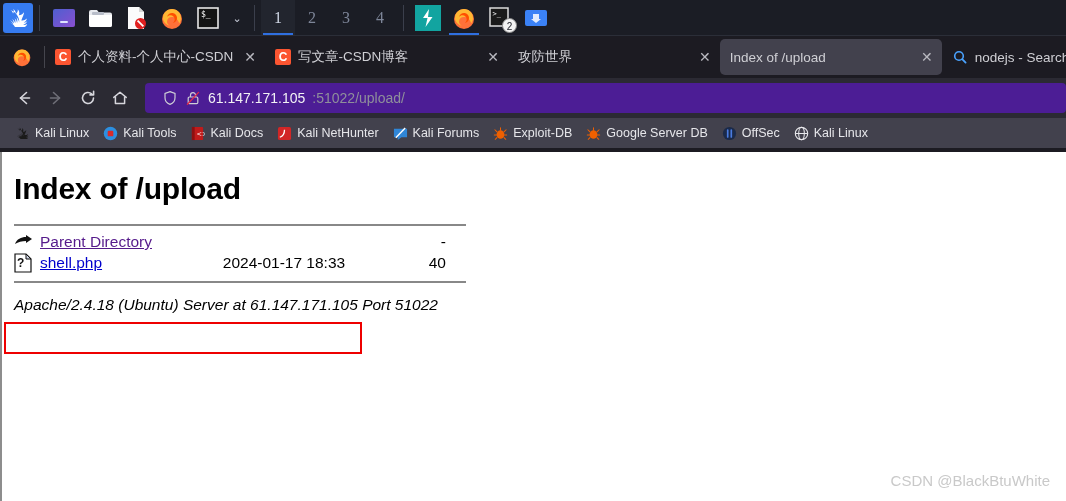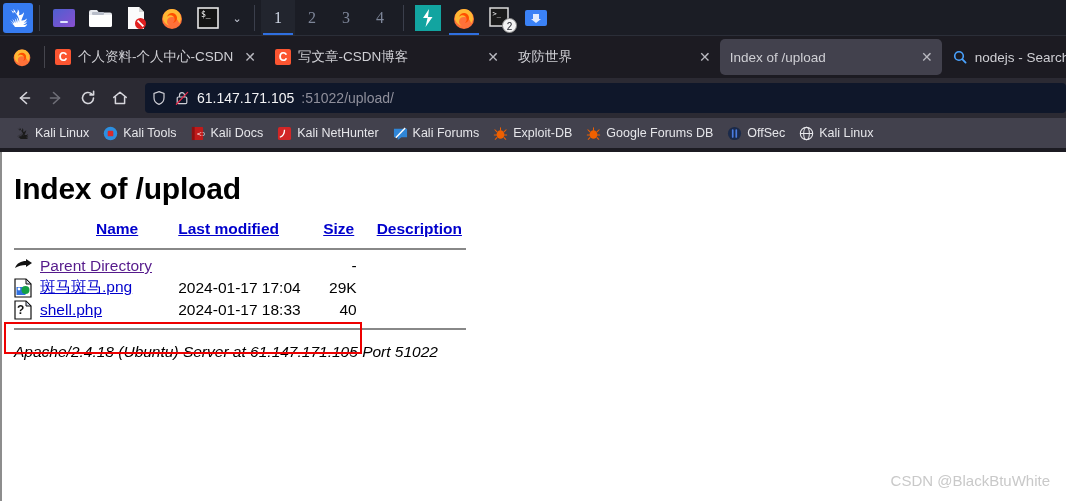--- a/index.html
+++ b/index.html
@@ -95,22 +95,22 @@
     padding: 0 0 0 8px;
   }
   .nav-btn {
     width: 32px; height: 32px; border-radius: 4px; flex: none;
     display: flex; align-items: center; justify-content: center;
     color: #c9c9cf;
   }
   .nav-btn.disabled { color: #6f6f78; }
   #urlbar {
     flex: 1; height: 30px; margin-left: 9px; margin-right: 0;
-    background: #0f172a; border-radius: 4px;
-    display: flex; align-items: center; gap: 7px; padding: 0 6px;
+    background: #4c1d95; border-radius: 4px;
+    display: flex; align-items: center; gap: 7px; padding: 0 17px;
     font-size: 14px;
   }
   .url-host { color: #f2f2f4; }
   .url-rest { color: #8f8f9b; }
 
   #bookmarks {
     height: 30px; background: #42414d;
     display: flex; align-items: center; gap: 0px; padding-left: 8px;
     overflow: hidden;
   }
@@ -444,21 +444,21 @@
       <span>Exploit-DB</span>
     </div>
 
     <div class="bm">
       <span class="bmi">
         <svg width="15" height="15" viewBox="0 0 16 16" class="ico-img">
           <ellipse cx="8" cy="9" rx="4.2" ry="4.6" fill="#f06000"></ellipse>
           <path d="M8 4.4V1.8M4 6L2 4M12 6l2-2M3.6 9.5H1.4M12.4 9.5h2.2M4.2 12.4L2.4 14.2M11.8 12.4l1.8 1.8" stroke="#f06000" stroke-width="1.1" stroke-linecap="round"></path>
         </svg>
       </span>
-      <span>Google Forums DB</span>
+      <span>Google Server DB</span>
     </div>
 
     <div class="bm">
       <span class="bmi">
         <svg width="15" height="15" viewBox="0 0 16 16" class="ico-img">
           <circle cx="8" cy="8" r="7" fill="#1b2a4a"></circle>
           <rect x="5.2" y="3.4" width="1.8" height="9.2" rx="0.9" fill="#4a7be0"></rect>
           <rect x="9" y="3.4" width="1.8" height="9.2" rx="0.9" fill="#4a7be0"></rect>
         </svg>
       </span>
@@ -478,35 +478,20 @@
   </div>
 </div>
 
 <div id="content">
   <div id="content-inner">
 
     <h1 class="idx">Index of /upload</h1>
 
     <table class="idx">
       <tbody>
-          <tr>
-        <th class="col-icon"></th>
-        <th class="col-name" style="padding-left:56px">
-          <a href="#">Name</a>
-        </th>
-        <th class="col-mod">
-          <a href="#">Last modified</a>
-        </th>
-        <th class="col-size">
-          <a href="#">Size</a>
-        </th>
-        <th>
-          <a href="#">Description</a>
-        </th>
-      </tr>
 
       <tr class="rule">
         <td colspan="5">
               <div class="hr-line"></div>
             </td>
       </tr>
 
       <tr>
         <td class="col-icon">
           <span>
@@ -516,39 +501,20 @@
           </span>
         </td>
         <td class="col-name">
           <a href="#" class="visited">Parent Directory</a>
         </td>
         <td class="col-mod"></td>
         <td class="col-size">-</td>
         <td></td>
       </tr>
 
-      <tr>
-        <td class="col-icon">
-          <span>
-            <svg width="18" height="20" viewBox="0 0 18 20" class="ico-img">
-              <path d="M1 1h11l5 5v13H1z" fill="#fff" stroke="#111" stroke-width="1.2"></path>
-              <path d="M12 1l5 5h-5z" fill="#cfd6e6" stroke="#111" stroke-width="1"></path>
-              <rect x="2.5" y="9" width="9" height="8" fill="#2f6fe0"></rect>
-              <circle cx="11.5" cy="12" r="4" fill="#12a046"></circle>
-              <circle cx="5" cy="11" r="1.4" fill="#fff"></circle>
-            </svg>
-          </span>
-        </td>
-        <td class="col-name">
-          <a href="#">斑马斑马.png</a>
-        </td>
-        <td class="col-mod">2024-01-17 17:04</td>
-        <td class="col-size">29K</td>
-        <td></td>
-      </tr>
 
       <tr>
         <td class="col-icon">
           <span>
             <svg width="18" height="20" viewBox="0 0 18 20" class="ico-img">
               <path d="M1 1h11l5 5v13H1z" fill="#fff" stroke="#111" stroke-width="1.2"></path>
               <path d="M12 1l5 5h-5z" fill="#cfd6e6" stroke="#111" stroke-width="1"></path>
               <text x="3" y="14" font-family="Liberation Sans, sans-serif" font-size="12" font-weight="bold" fill="#111">?</text>
             </svg>
           </span>

